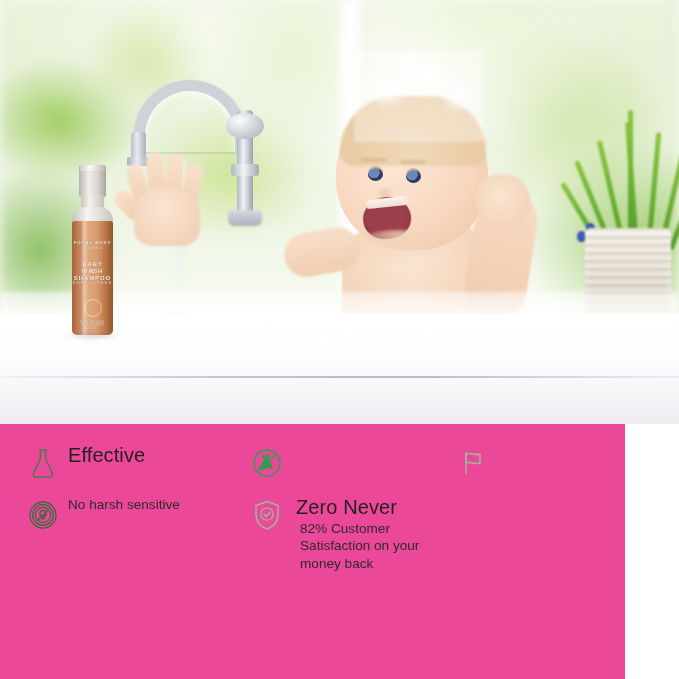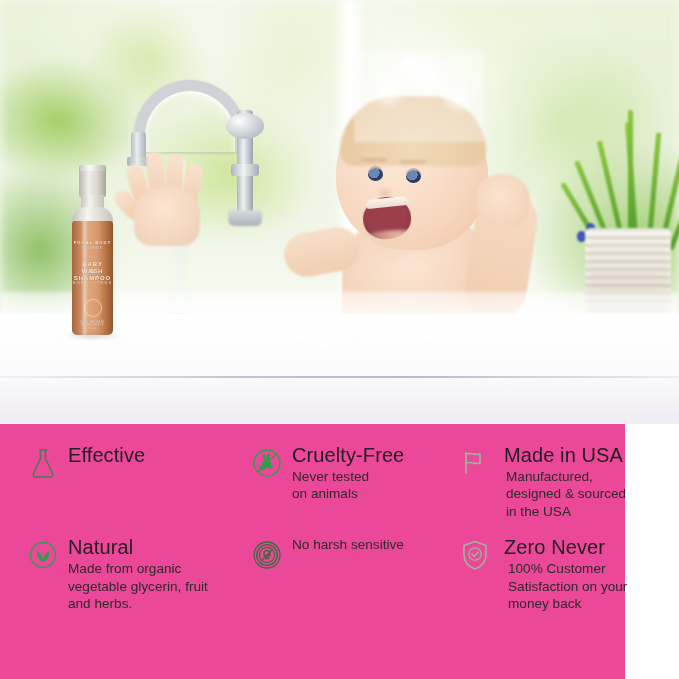--- a/index.html
+++ b/index.html
@@ -505,59 +505,31 @@
             <path d="M6 24L24 6" stroke-width="1.3"></path>
             <g fill="#2e9e4a" stroke="none">
               <ellipse cx="12.5" cy="9.5" rx="1.5" ry="3.6" transform="rotate(-16 12.5 9.5)"></ellipse>
               <ellipse cx="16" cy="9" rx="1.5" ry="3.6" transform="rotate(8 16 9)"></ellipse>
               <ellipse cx="14.5" cy="16" rx="4.6" ry="4"></ellipse>
               <ellipse cx="10.5" cy="19.5" rx="3.6" ry="2.4" transform="rotate(-18 10.5 19.5)"></ellipse>
               <ellipse cx="18.5" cy="19" rx="2.4" ry="1.7"></ellipse>
             </g>
           </svg>
         </span>
-        <div class="txt">
-          <h3>Cruelty-Free</h3>
-          <p>Never tested
-on animals</p>
-        </div>
       </div>
 
       <div class="cell c-made">
         <span class="ico">
           <svg width="30" height="30" viewBox="0 0 30 30" fill="none" stroke="#9db79b" stroke-width="1.5" stroke-linejoin="round">
             <path d="M6 4v22"></path>
             <path d="M6 6c5-2 9 2 14 0v9c-5 2-9-2-14 0V6z"></path>
           </svg>
         </span>
-        <div class="txt">
-          <h3>Made in USA</h3>
-          <p>Manufactured,
-designed &amp; sourced
-in the USA</p>
-        </div>
-      </div>
-
-      <div class="cell c-nat">
-        <span class="ico">
-          <svg width="30" height="30" viewBox="0 0 30 30" fill="none" stroke="#2e9e4a" stroke-width="1.4">
-            <circle cx="15" cy="15" r="12.5"></circle>
-            <g fill="#2e9e4a" stroke="none">
-              <path d="M15 22c0-5 1.5-8.5 6.5-11-.5 6-2.5 9.5-6.5 11z"></path>
-              <path d="M15 22c0-5-1.5-8.5-6.5-11 .5 6 2.5 9.5 6.5 11z"></path>
-            </g>
-          </svg>
-        </span>
-        <div class="txt">
-          <h3>Natural</h3>
-          <p>Made from organic
-vegetable glycerin, fruit
-and herbs.</p>
-        </div>
-      </div>
+      </div>
+
 
       <div class="cell c-nt">
         <span class="ico">
           <svg width="30" height="30" viewBox="0 0 30 30" fill="none" stroke="#3a6b3d" stroke-width="1.3">
             <circle cx="15" cy="15" r="13"></circle>
             <circle cx="15" cy="15" r="10.3"></circle>
             <circle cx="15" cy="15" r="7.6"></circle>
             <path d="M9.5 20.5L20.5 9.5"></path>
             <path d="M12 13.5a3 3 0 016 0v2h-6v-2z"></path>
             <path d="M12.6 17.2h4.8M13.2 18.6h3.6"></path>
@@ -571,21 +543,21 @@
       <div class="cell c-zero">
         <span class="ico">
           <svg width="30" height="32" viewBox="0 0 30 32" fill="none" stroke="#9db79b" stroke-width="1.5" stroke-linejoin="round">
             <path d="M15 2.5l11 4v9c0 7-4.6 12.2-11 14.5C8.6 27.7 4 22.5 4 15.5v-9l11-4z"></path>
             <circle cx="15" cy="15" r="6.2" stroke-width="1.3"></circle>
             <path d="M11.9 15l2.3 2.4 4.1-4.4" stroke-width="1.5" stroke-linecap="round"></path>
           </svg>
         </span>
         <div class="txt">
           <h3>Zero Never</h3>
-          <p>100% Customer
+          <p>82% Customer
 Satisfaction on your
 money back</p>
         </div>
       </div>
 
     </div>
   </div>
 </div>
 
 </body></html>

